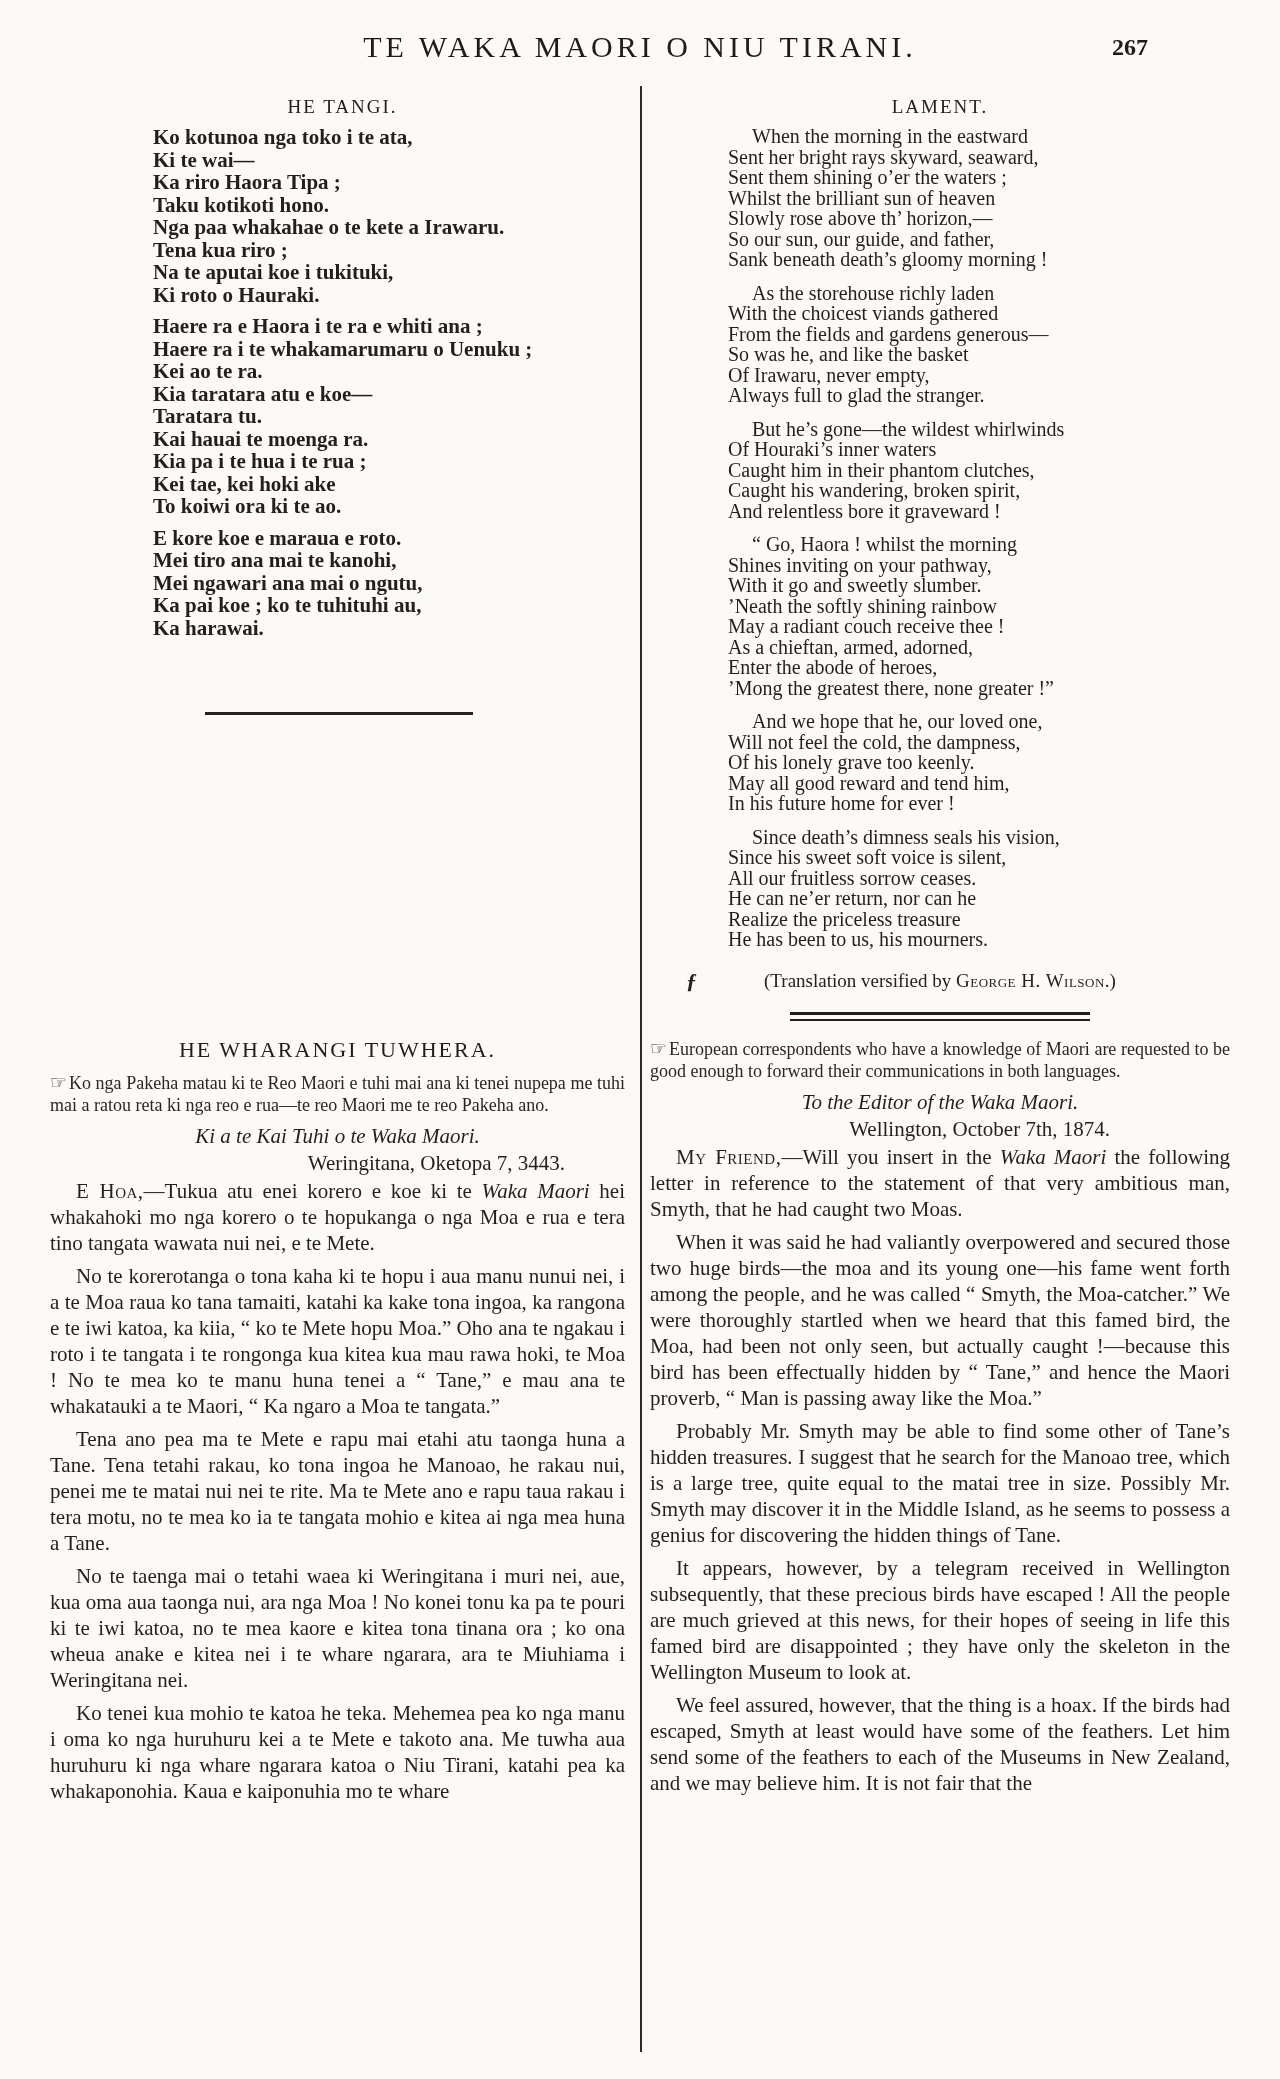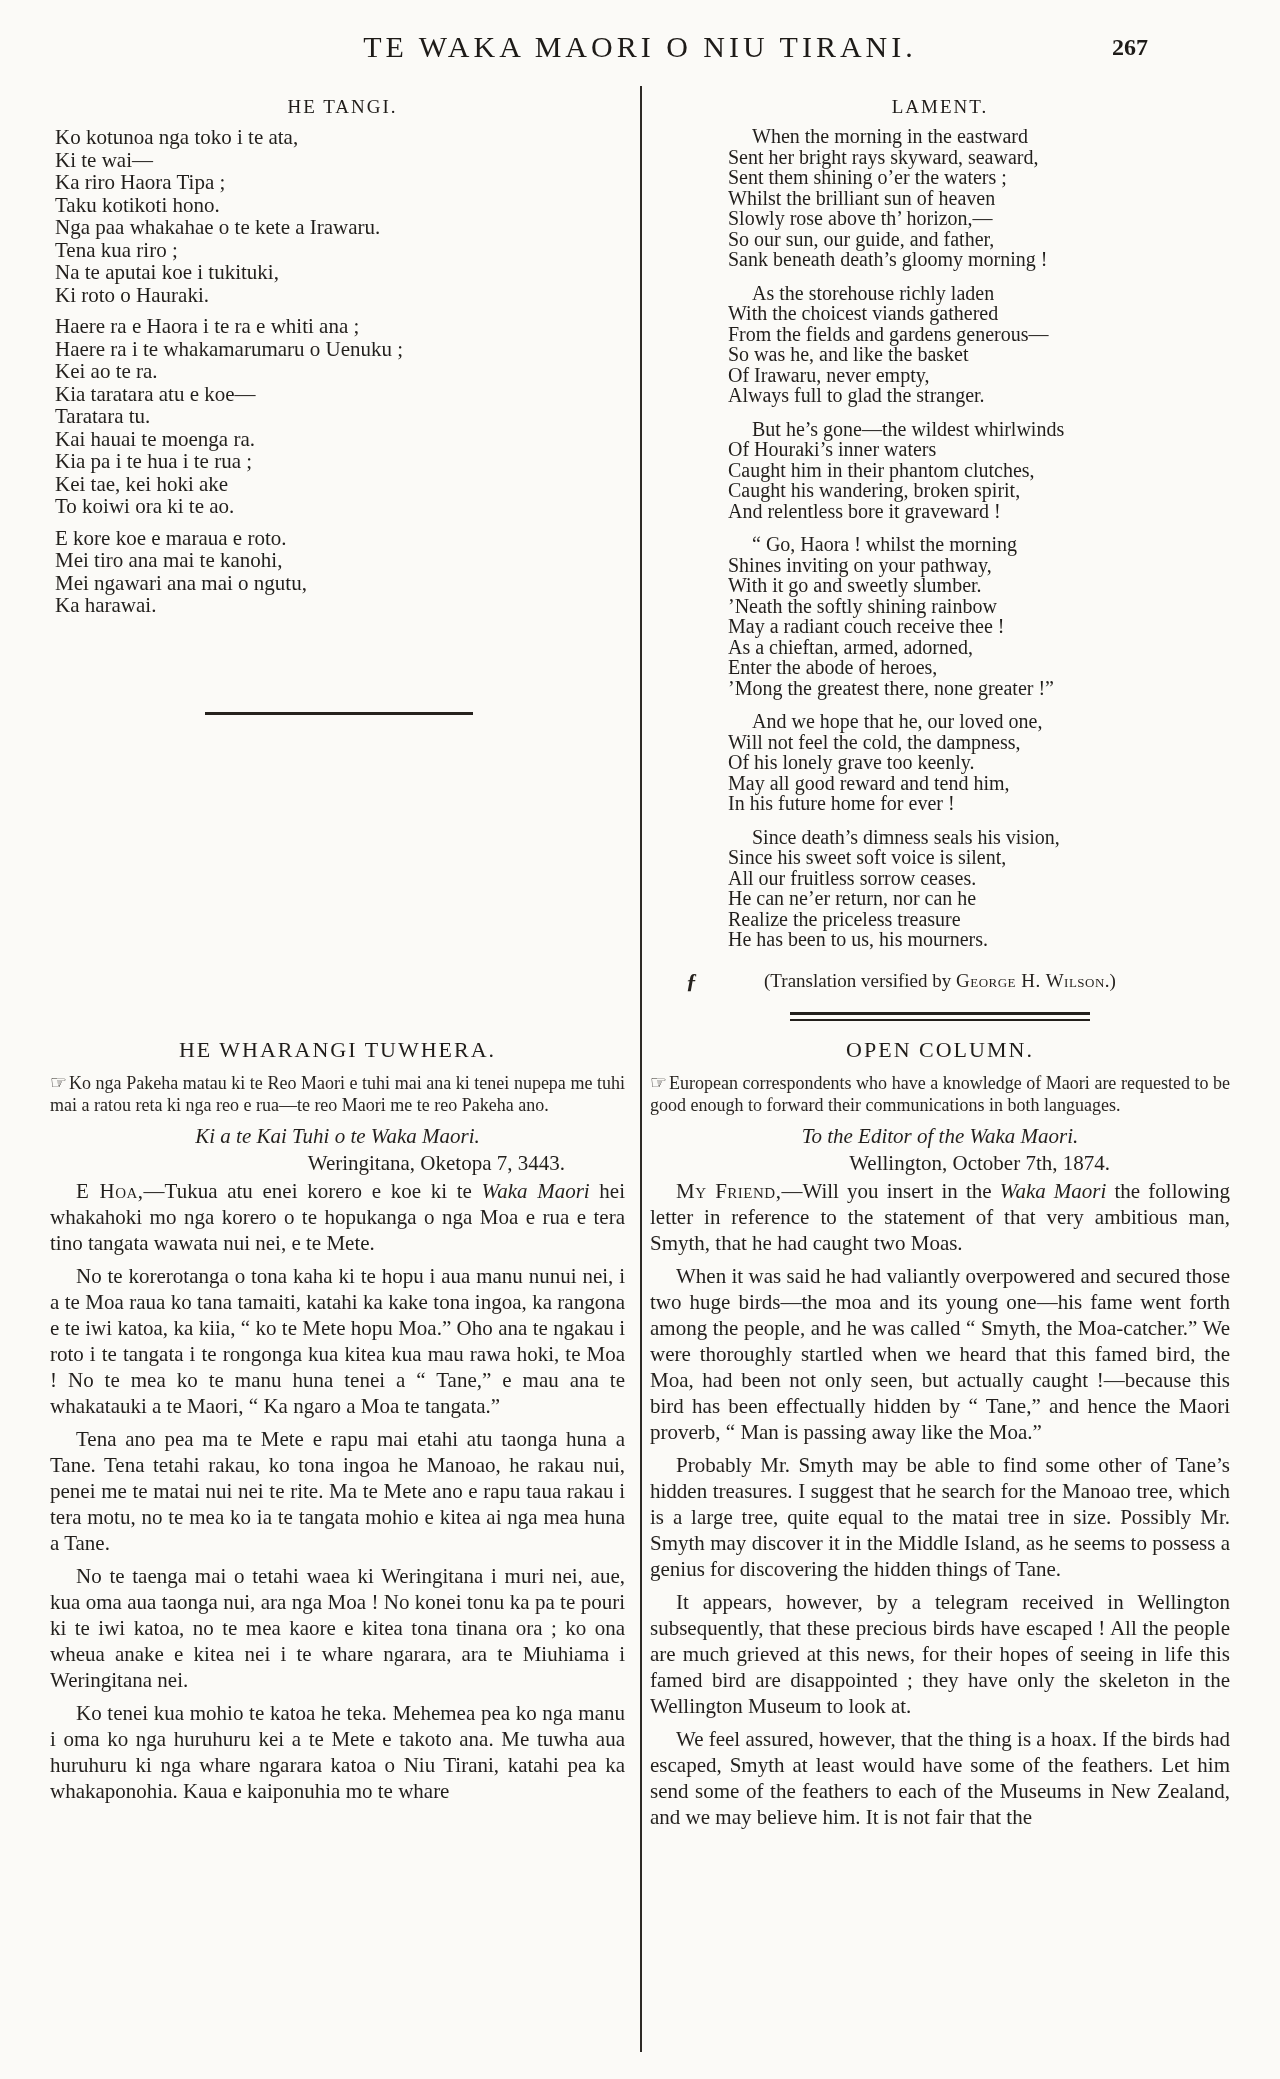--- a/index.html
+++ b/index.html
@@ -24,21 +24,21 @@
   .sec-tangi{top:94px;left:55px;width:575px;}
   .sec-lament{top:94px;left:650px;width:580px;}
   .sec-wharangi{top:1036px;left:50px;width:575px;}
   .sec-opencol{top:1036px;left:650px;width:580px;}
 
   h2{margin:0;text-align:center;font-weight:500;color:#201d1a;}
   .poem-heading{font-size:19px;letter-spacing:2px;line-height:26px;margin-bottom:6px;}
   .section-heading{font-size:22px;letter-spacing:2px;line-height:28px;margin-bottom:8px;}
 
   .poem{font-size:21px;}
-  .poem-mi{}
+  .poem-mi{margin-left:98px;font-weight:bold;}
   .poem-mi .line{line-height:22.5px;white-space:nowrap;}
   .poem-mi .stanza{margin-bottom:9px;}
   .poem-en{margin-left:78px;font-size:20px;}
   .poem-en .line{line-height:20.5px;white-space:nowrap;}
   .poem-en .stanza{margin-bottom:13px;}
   .poem-en .stanza .line:first-child{text-indent:24px;}
 
   .attribution{
     position:relative;margin-top:20px;text-align:center;font-size:19px;color:#26221e;
   }
@@ -103,20 +103,21 @@
           <div class="line">Taratara tu.</div>
           <div class="line">Kai hauai te moenga ra.</div>
           <div class="line">Kia pa i te hua i te rua ;</div>
           <div class="line">Kei tae, kei hoki ake</div>
           <div class="line">To koiwi ora ki te ao.</div>
         </div>
         <div class="stanza">
           <div class="line">E kore koe e maraua e roto.</div>
           <div class="line">Mei tiro ana mai te kanohi,</div>
           <div class="line">Mei ngawari ana mai o ngutu,</div>
+          <div class="line">Ka pai koe ; ko te tuhituhi au,</div>
           <div class="line">Ka harawai.</div>
         </div>
       </div>
   </div>
 
   <div class="rule-left"></div>
 
   <div class="col-section sec-lament">
     <h2 class="poem-heading">LAMENT.</h2>
     <div class="poem poem-en">
@@ -186,21 +187,20 @@
     <p class="para"><span class="sc">E Hoa,</span><span class="plain">—Tukua atu enei korero e koe ki te </span><span class="italic">Waka Maori</span><span class="plain"> hei whakahoki mo nga korero o te hopukanga o nga Moa e rua e tera tino tangata wawata nui nei, e te Mete.</span></p>
     <div>
         <p class="para">No te korerotanga o tona kaha ki te hopu i aua manu nunui nei, i a te Moa raua ko tana tamaiti, katahi ka kake tona ingoa, ka rangona e te iwi katoa, ka kiia, “ ko te Mete hopu Moa.”  Oho ana te ngakau i roto i te tangata i te rongonga kua kitea kua mau rawa hoki, te Moa !  No te mea ko te manu huna tenei a “ Tane,” e mau ana te whakatauki a te Maori, “ Ka ngaro a Moa te tangata.”</p>
         <p class="para">Tena ano pea ma te Mete e rapu mai etahi atu taonga huna a Tane.  Tena tetahi rakau, ko tona ingoa he Manoao, he rakau nui, penei me te matai nui nei te rite.  Ma te Mete ano e rapu taua rakau i tera motu, no te mea ko ia te tangata mohio e kitea ai nga mea huna a Tane.</p>
         <p class="para">No te taenga mai o tetahi waea ki Weringitana i muri nei, aue, kua oma aua taonga nui, ara nga Moa !  No konei tonu ka pa te pouri ki te iwi katoa, no te mea kaore e kitea tona tinana ora ; ko ona wheua anake e kitea nei i te whare ngarara, ara te Miuhiama i Weringitana nei.</p>
         <p class="para">Ko tenei kua mohio te katoa he teka.  Mehemea pea ko nga manu i oma ko nga huruhuru kei a te Mete e takoto ana.  Me tuwha aua huruhuru ki nga whare ngarara katoa o Niu Tirani, katahi pea ka whakaponohia.  Kaua e kaiponuhia mo te whare</p>
       </div>
   </div>
 
   <div class="col-section sec-opencol">
-    <h2 class="section-heading">OPEN COLUMN.</h2>
     <p class="notice"><span class="hand">☞</span><span>European correspondents who have a knowledge of Maori are requested to be good enough to forward their communications in both languages.</span></p>
     <p class="salutation">To the Editor of the Waka Maori.</p>
     <p class="dateline dl-right">Wellington, October 7th, 1874.</p>
     <p class="para"><span class="sc">My Friend,</span><span class="plain">—Will you insert in the </span><span class="italic">Waka Maori</span><span class="plain"> the following letter in reference to the statement of that very ambitious man, Smyth, that he had caught two Moas.</span></p>
     <div>
         <p class="para">When it was said he had valiantly overpowered and secured those two huge birds—the moa and its young one—his fame went forth among the people, and he was called “ Smyth, the Moa-catcher.”  We were thoroughly startled when we heard that this famed bird, the Moa, had been not only seen, but actually caught !—because this bird has been effectually hidden by “ Tane,” and hence the Maori proverb, “ Man is passing away like the Moa.”</p>
         <p class="para">Probably Mr. Smyth may be able to find some other of Tane’s hidden treasures.  I suggest that he search for the Manoao tree, which is a large tree, quite equal to the matai tree in size.  Possibly Mr. Smyth may discover it in the Middle Island, as he seems to possess a genius for discovering the hidden things of Tane.</p>
         <p class="para">It appears, however, by a telegram received in Wellington subsequently, that these precious birds have escaped !  All the people are much grieved at this news, for their hopes of seeing in life this famed bird are disappointed ; they have only the skeleton in the Wellington Museum to look at.</p>
         <p class="para">We feel assured, however, that the thing is a hoax.  If the birds had escaped, Smyth at least would have some of the feathers.  Let him send some of the feathers to each of the Museums in New Zealand, and we may believe him.  It is not fair that the</p>
       </div>

